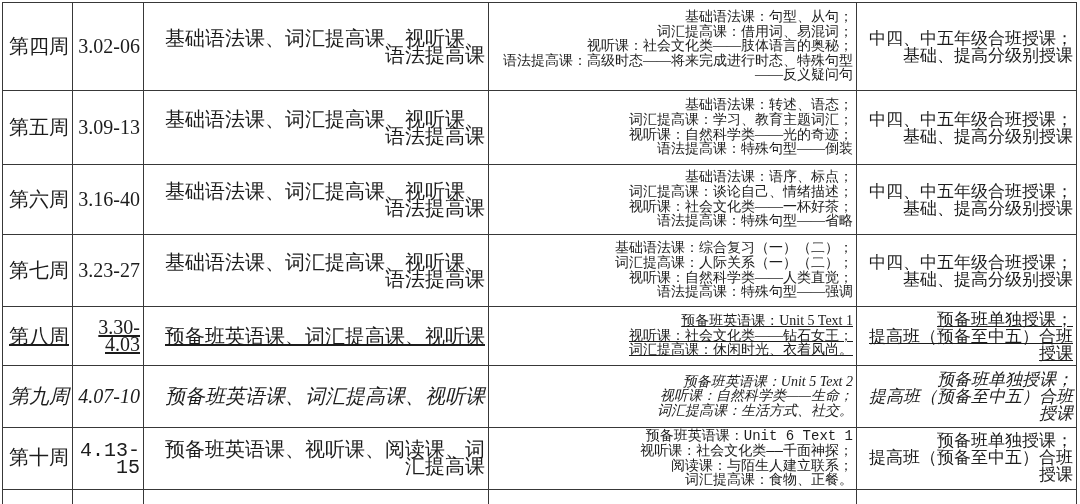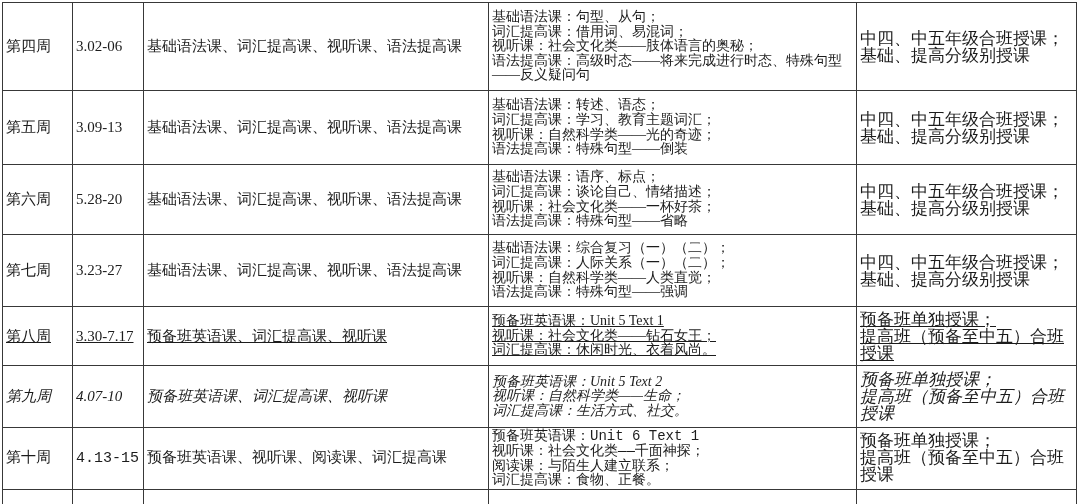--- a/index.html
+++ b/index.html
@@ -12,28 +12,28 @@
     font-family: "Liberation Serif", "DejaVu Serif", serif;
   }
   table.schedule {
     border-collapse: collapse;
     table-layout: fixed;
     margin: 2px 0 0 2px;
     width: 1074px;
   }
   table.schedule td {
     border: 1px solid #383838;
-    text-align: left;
+    text-align: right;
     vertical-align: middle;
     color: #1c1c1c;
     padding: 0 3px;
     overflow: hidden;
   }
   td.week, td.dates, td.courses {
-    font-size: 15px;
+    font-size: 20px;
     line-height: 17px;
   }
   td.dates { letter-spacing: 0px; }
   td.details {
     font-size: 14px;
     line-height: 14.6px;
     white-space: pre-line;
   }
   td.arrangement {
     font-size: 17px;
@@ -84,21 +84,21 @@
       <td class="courses">基础语法课、词汇提高课、视听课、语法提高课</td>
       <td class="details">基础语法课：转述、语态；
 词汇提高课：学习、教育主题词汇；
 视听课：自然科学类——光的奇迹；
 语法提高课：特殊句型——倒装</td>
       <td class="arrangement">中四、中五年级合班授课；
 基础、提高分级别授课</td>
     </tr>
     <tr class="r2">
       <td class="week">第六周</td>
-      <td class="dates">5.28-20</td>
+      <td class="dates">3.16-40</td>
       <td class="courses">基础语法课、词汇提高课、视听课、语法提高课</td>
       <td class="details">基础语法课：语序、标点；
 词汇提高课：谈论自己、情绪描述；
 视听课：社会文化类——一杯好茶；
 语法提高课：特殊句型——省略</td>
       <td class="arrangement">中四、中五年级合班授课；
 基础、提高分级别授课</td>
     </tr>
     <tr class="r3">
       <td class="week">第七周</td>
@@ -106,21 +106,21 @@
       <td class="courses">基础语法课、词汇提高课、视听课、语法提高课</td>
       <td class="details">基础语法课：综合复习（一）（二）；
 词汇提高课：人际关系（一）（二）；
 视听课：自然科学类——人类直觉；
 语法提高课：特殊句型——强调</td>
       <td class="arrangement">中四、中五年级合班授课；
 基础、提高分级别授课</td>
     </tr>
     <tr class="r4">
       <td class="week">第八周</td>
-      <td class="dates">3.30-7.17</td>
+      <td class="dates">3.30-4.03</td>
       <td class="courses">预备班英语课、词汇提高课、视听课</td>
       <td class="details">预备班英语课：Unit 5 Text 1
 视听课：社会文化类——钻石女王；
 词汇提高课：休闲时光、衣着风尚。</td>
       <td class="arrangement">预备班单独授课；
 提高班（预备至中五）合班授课</td>
     </tr>
     <tr class="r5">
       <td class="week">第九周</td>
       <td class="dates">4.07-10</td>

